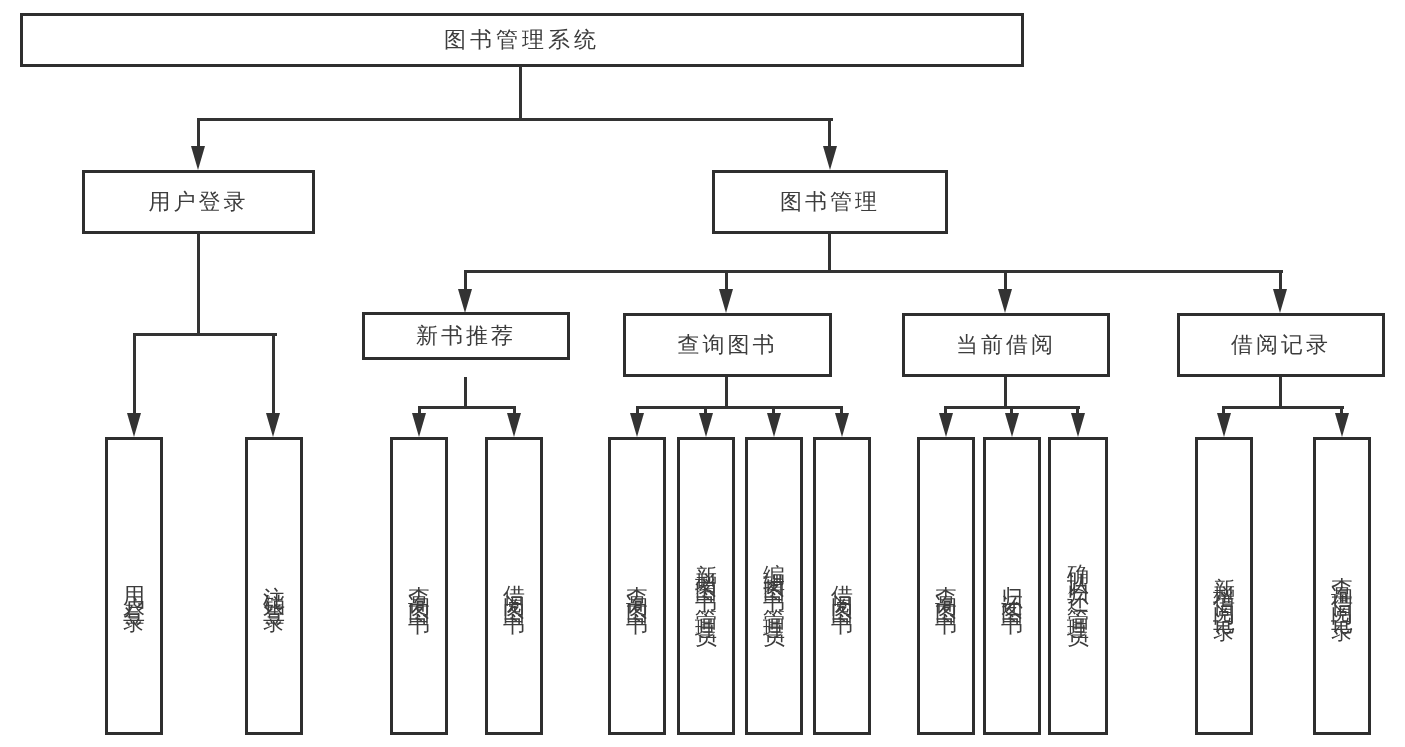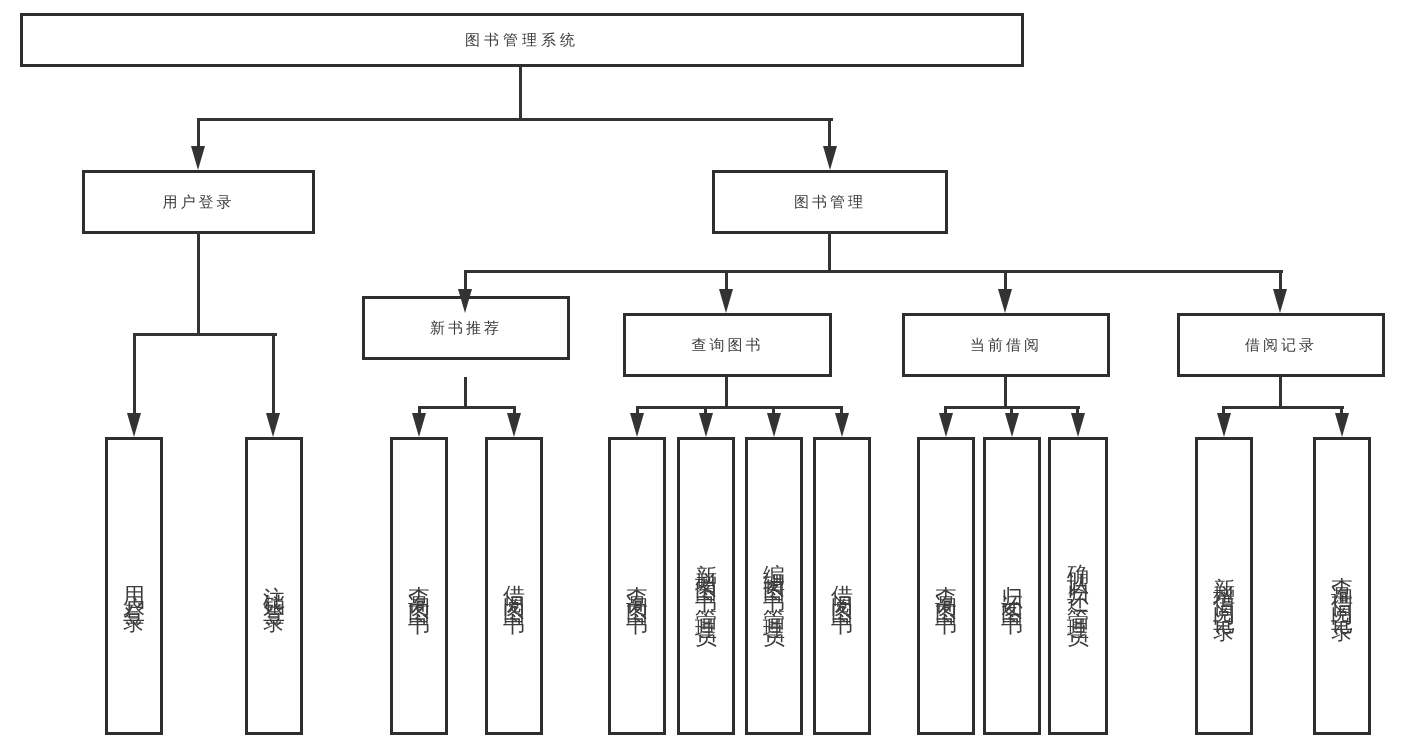--- a/index.html
+++ b/index.html
@@ -5,26 +5,26 @@
   html,body{margin:0;padding:0;background:#ffffff;}
   body{font-family:"Liberation Sans","DejaVu Sans",sans-serif;}
   .canvas{
     position:relative;width:1405px;height:747px;background:#ffffff;overflow:hidden;
   }
   
   .box{
     position:absolute;box-sizing:border-box;background:#ffffff;
     border:3px solid #2e2e2e;
     display:flex;align-items:center;justify-content:center;
-    color:#3c3c3c;font-size:15px;letter-spacing:3px;white-space:nowrap;
+    color:#3c3c3c;font-size:22px;letter-spacing:3px;white-space:nowrap;
   }
   .box.root{left:20px;top:13px;width:1004px;height:54px;letter-spacing:4px;}
   .box.l2a{left:82px;top:170px;width:233px;height:64px;}
   .box.l2b{left:712px;top:170px;width:236px;height:64px;font-family:Liberation Mono, monospace;}
-  .box.l3a{left:362px;top:296px;width:208px;height:64px;}
+  .box.l3a{left:362px;top:312px;width:208px;height:48px;}
   .box.l3b{left:623px;top:313px;width:209px;height:64px;}
   .box.l3c{left:902px;top:313px;width:208px;height:64px;}
   .box.l3d{left:1177px;top:313px;width:208px;height:64px;}
   
   .leaf{
     position:absolute;box-sizing:border-box;background:#ffffff;
     border:3px solid #2e2e2e;top:437px;width:58px;height:298px;
     display:flex;align-items:center;justify-content:center;
   }
   .leaf span{

